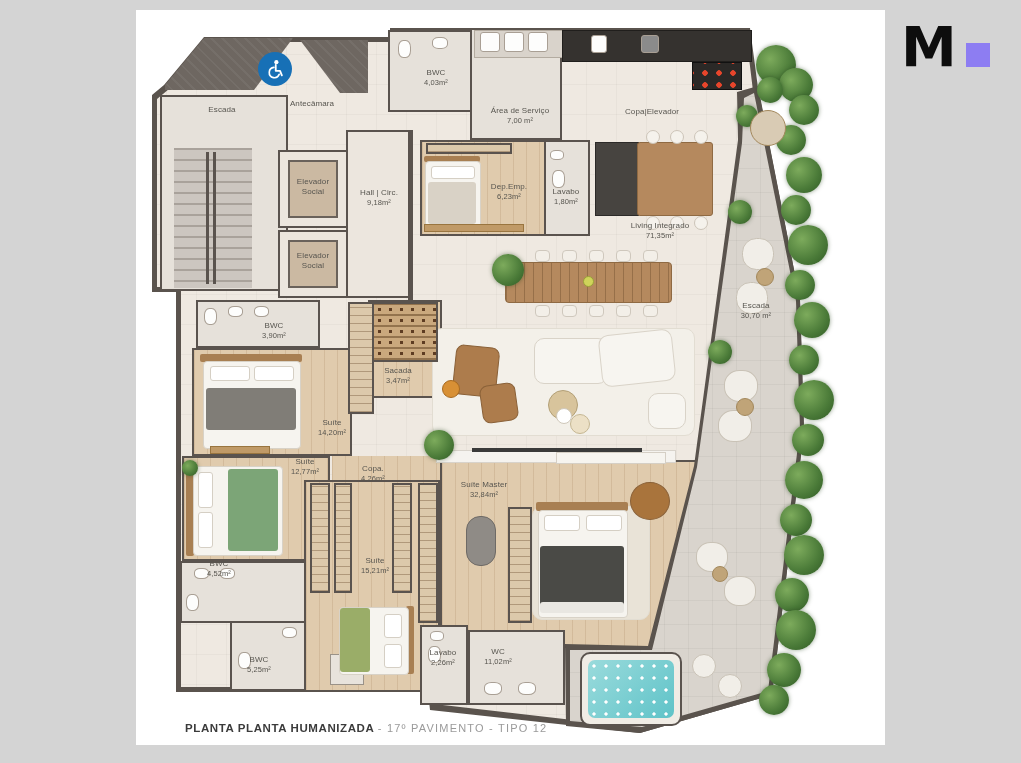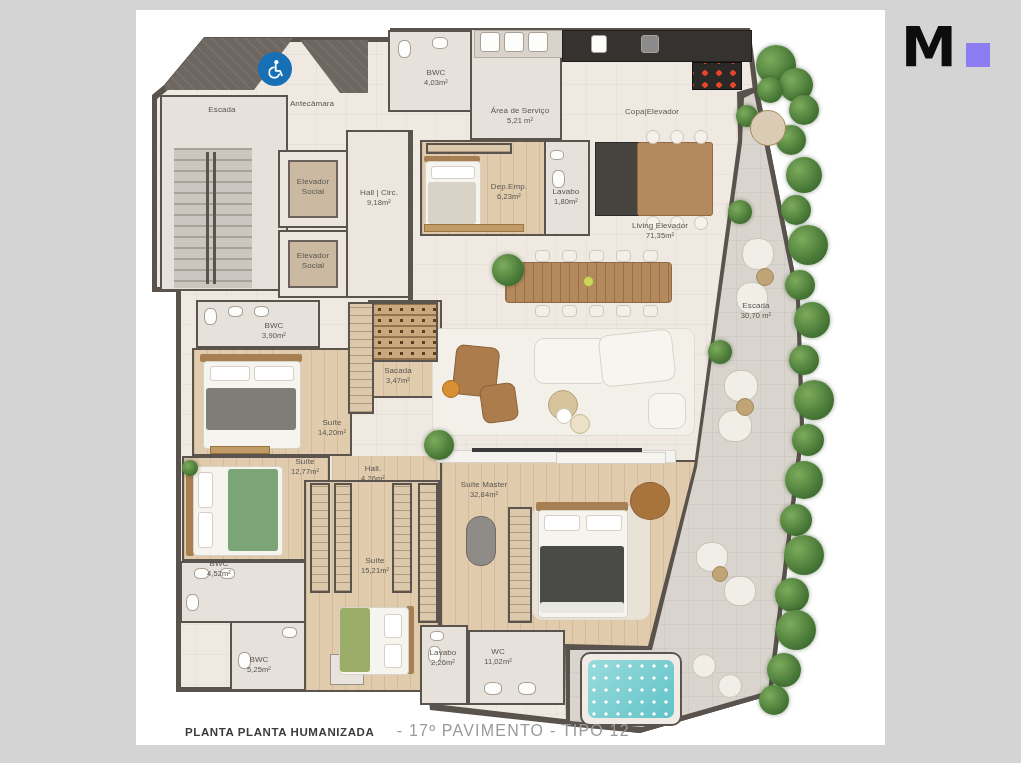--- a/index.html
+++ b/index.html
@@ -52,21 +52,21 @@
   
   .lbl{position:absolute;transform:translate(-50%,-50%);text-align:center;color:#57554f;
        font-size:8px;line-height:1.3;z-index:40;letter-spacing:.1px;}
   .lbl .rn{display:block;white-space:nowrap;}
   .lbl .ra{display:block;font-size:7.5px;}
   .lbl .ra:empty{display:none;}
   .lbl.wrap .rn{white-space:normal;}
 
   .caption{position:absolute;left:49px;top:712px;z-index:50;font-size:11.5px;letter-spacing:.6px;
            color:#3b3b3b;font-weight:bold;}
-  .caption .sub{color:#9a9a9a;font-weight:normal;font-size:16px;letter-spacing:1.2px;margin-left:19px;}
+  .caption .sub{color:#9a9a9a;font-weight:normal;font-size:11px;letter-spacing:1.2px;}
 
   .logo-m{position:absolute;left:901px;top:14px;font-size:56px;font-weight:bold;color:#0d0d0d;
           letter-spacing:-3px;z-index:60;font-family:"DejaVu Sans",sans-serif;}
   .logo-sq{position:absolute;left:966px;top:43px;width:24px;height:24px;background:#8d7df2;z-index:60;}
 
   .acc{position:absolute;left:122px;top:42px;width:34px;height:34px;border-radius:50%;
        background:#1770b6;z-index:30;display:flex;align-items:center;justify-content:center;}
   .stairs{position:absolute;left:38px;top:138px;width:78px;height:140px;z-index:8;background:#ccc6c0;
     background-image:repeating-linear-gradient(180deg,#a9a29b 0 2px,transparent 2px 11px);}
   .rail{position:absolute;left:70px;top:142px;width:10px;height:132px;z-index:9;
@@ -318,35 +318,35 @@
     <div class="lbl" style="left:243px;top:188px;">
         <span class="rn">Hall | Circ.</span>
         <span class="ra">9,18m²</span>
       </div>
     <div class="lbl" style="left:300px;top:68px;">
         <span class="rn">BWC</span>
         <span class="ra">4,03m²</span>
       </div>
     <div class="lbl" style="left:384px;top:106px;">
         <span class="rn">Área de Serviço</span>
-        <span class="ra">5,21 m²</span>
+        <span class="ra">7,00 m²</span>
       </div>
     <div class="lbl" style="left:516px;top:102px;">
         <span class="rn">Copa|Elevador</span>
       </div>
     <div class="lbl" style="left:373px;top:182px;">
         <span class="rn">Dep.Emp.</span>
         <span class="ra">6,23m²</span>
       </div>
     <div class="lbl" style="left:430px;top:187px;">
         <span class="rn">Lavabo</span>
         <span class="ra">1,80m²</span>
       </div>
     <div class="lbl" style="left:524px;top:221px;">
-        <span class="rn">Living Elevador</span>
+        <span class="rn">Living Integrado</span>
         <span class="ra">71,35m²</span>
       </div>
     <div class="lbl" style="left:620px;top:301px;">
         <span class="rn">Escada</span>
         <span class="ra">30,70 m²</span>
       </div>
     <div class="lbl" style="left:138px;top:321px;">
         <span class="rn">BWC</span>
         <span class="ra">3,90m²</span>
       </div>
@@ -356,21 +356,21 @@
       </div>
     <div class="lbl" style="left:196px;top:418px;">
         <span class="rn">Suíte</span>
         <span class="ra">14,20m²</span>
       </div>
     <div class="lbl" style="left:169px;top:457px;">
         <span class="rn">Suíte</span>
         <span class="ra">12,77m²</span>
       </div>
     <div class="lbl" style="left:237px;top:464px;">
-        <span class="rn">Hall.</span>
+        <span class="rn">Copa.</span>
         <span class="ra">4,26m²</span>
       </div>
     <div class="lbl" style="left:83px;top:559px;">
         <span class="rn">BWC</span>
         <span class="ra">4,52m²</span>
       </div>
     <div class="lbl" style="left:239px;top:556px;">
         <span class="rn">Suíte</span>
         <span class="ra">15,21m²</span>
       </div>

